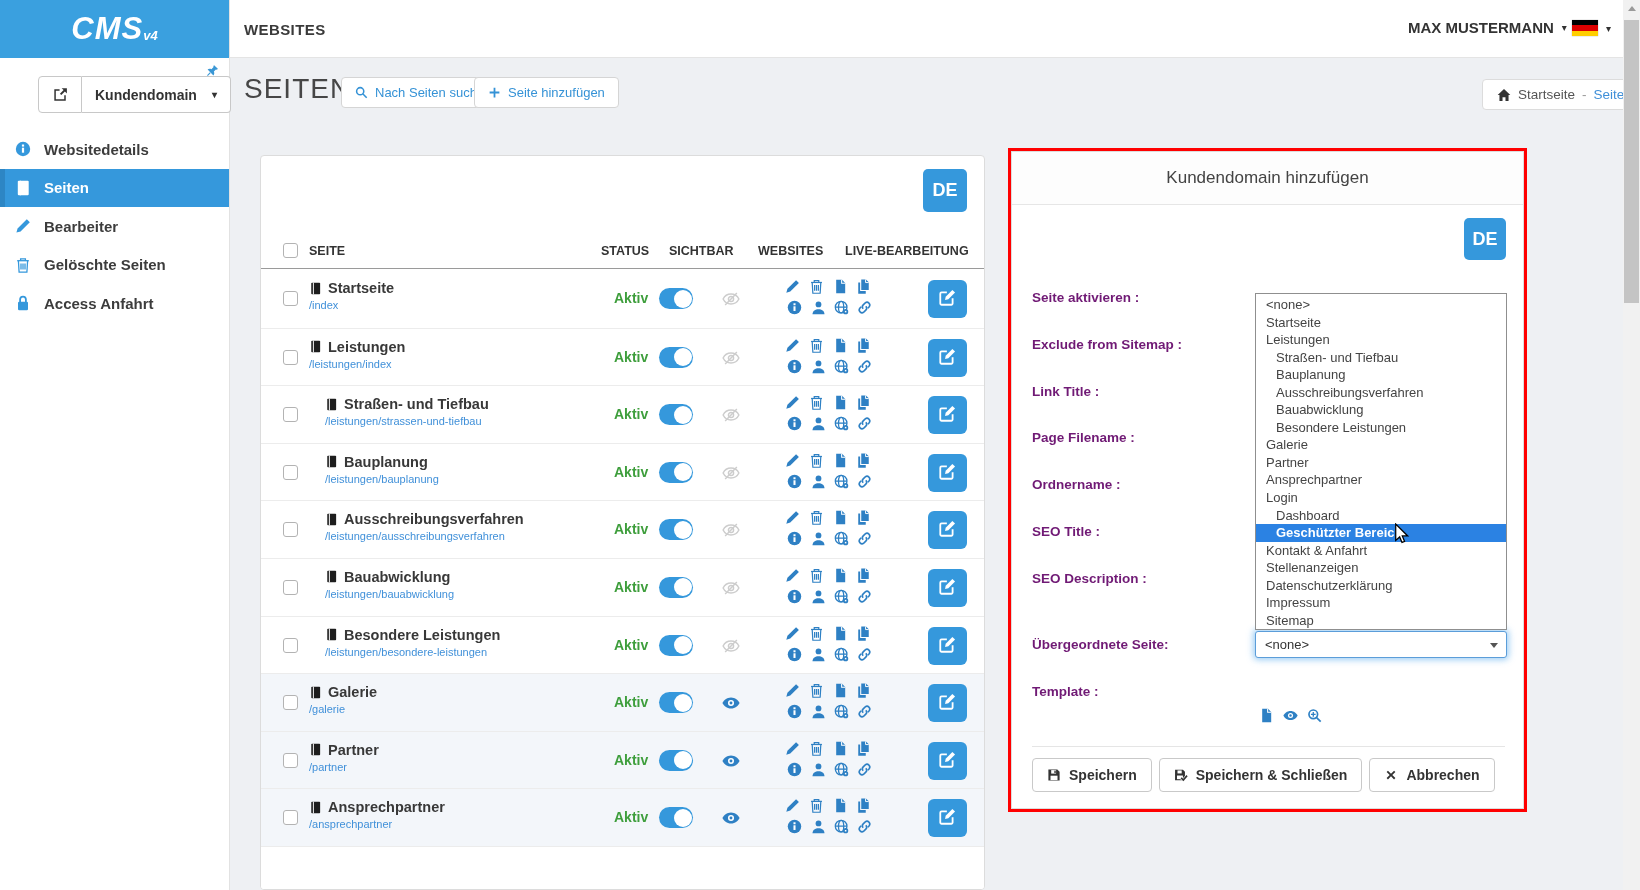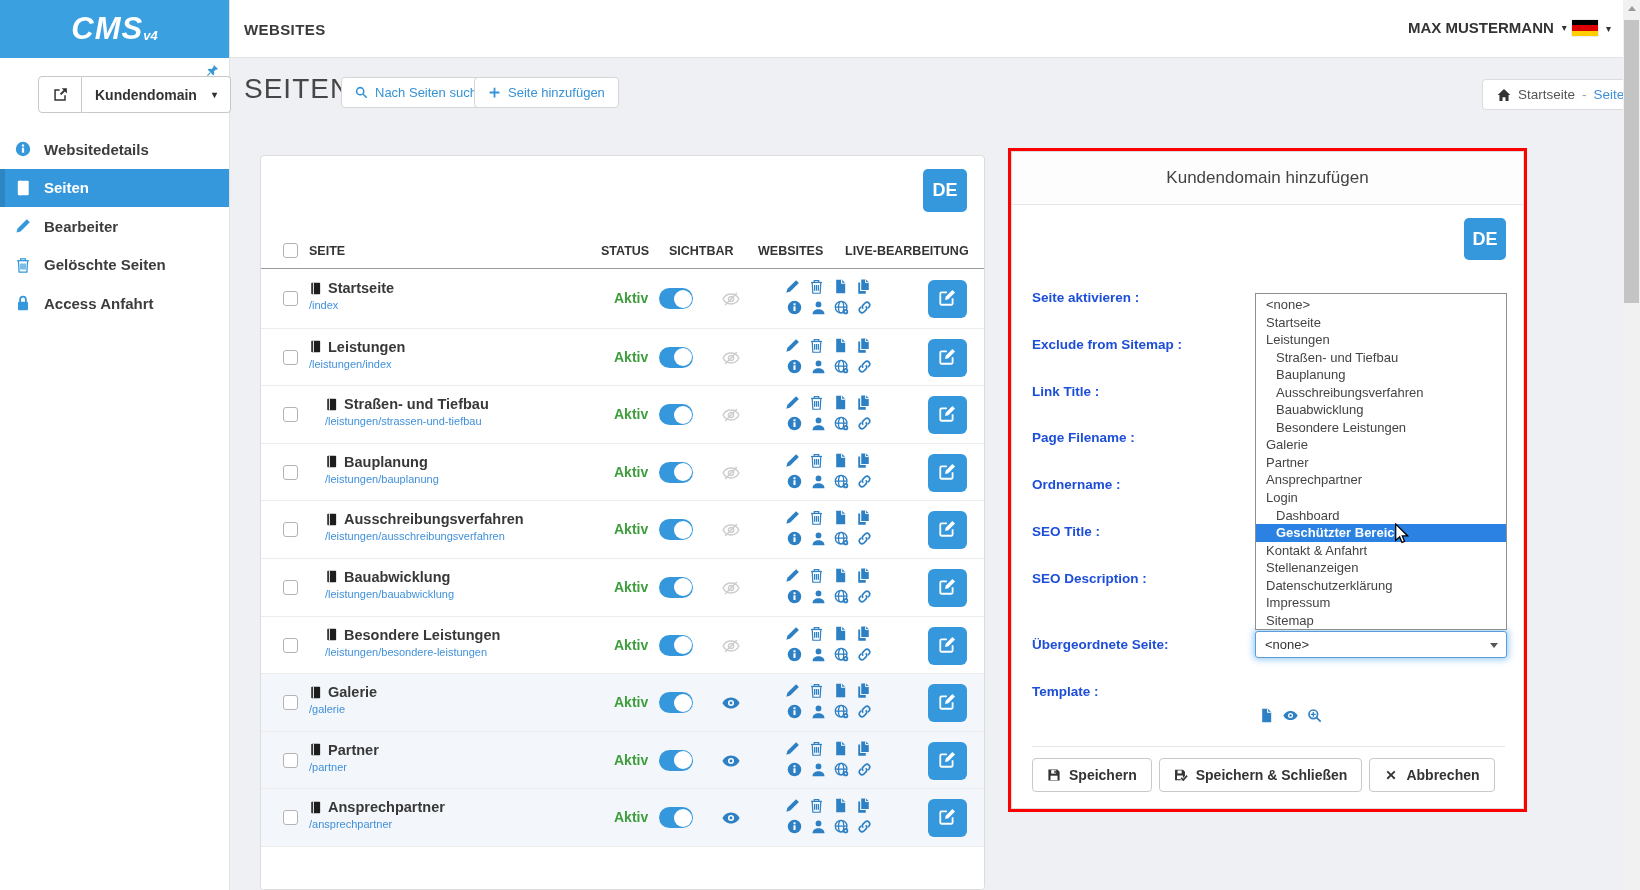--- a/index.html
+++ b/index.html
@@ -80,21 +80,21 @@
   .livebtn { position:absolute; left:667px; top:10px; width:39px; height:38px; background:#3598dc; border:none; border-radius:6px; cursor:pointer; padding:0; }
   .livebtn .icn { width:17px; height:17px; color:#fff; margin:0 auto; }
   .row-stub { height:46px; background:#fff; border-top:1px solid #ececec; }
 
   
   .annot { position:absolute; left:778px; top:90px; width:519px; height:664px; border:3px solid #ff0000; }
   .panel { position:relative; width:513px; height:658px; background:#fff; border:1px solid #ddd; }
   .p-head { height:53px; background:#fdfdfd; border-bottom:1px solid #e6e6e6; display:flex; align-items:center; justify-content:center;
             font-size:17px; color:#444; }
   .panel .debtn { left:452px; top:66px; width:42px; height:42px; }
-  .flabel { position:absolute; left:20px; font-size:13.5px; font-weight:bold; color:#1d4ed8; height:18px; line-height:18px; }
+  .flabel { position:absolute; left:20px; font-size:13.5px; font-weight:bold; color:#701a75; height:18px; line-height:18px; }
   .listbox { position:absolute; left:243px; top:141px; width:252px; height:337px; background:#fff; border:1px solid #8f8f8f;
              padding-top:2px; z-index:5; }
   .opt { height:17.55px; line-height:17.55px; font-size:13px; color:#444; white-space:nowrap; overflow:hidden; cursor:default; }
   .opt.hl { background:#2b82e3; color:#fff; font-weight:bold; }
   .select { position:absolute; background:#fff; border:1px solid #b5b5b5; border-radius:3px; height:27px; font-size:13px; color:#333;
             display:flex; align-items:center; padding:0 22px 0 9px; cursor:pointer; }
   .select.focused { border-color:#5b9dd9; box-shadow:0 0 6px 2px rgba(82,168,236,.55); }
   .sel-arrow { position:absolute; right:8px; top:11px; width:0; height:0; border-left:4.5px solid transparent; border-right:4.5px solid transparent; border-top:5.5px solid #555; }
   .sel-parent { left:243px; top:479px; width:252px; }
   .sel-template { left:246px; top:526px; width:246px; }

